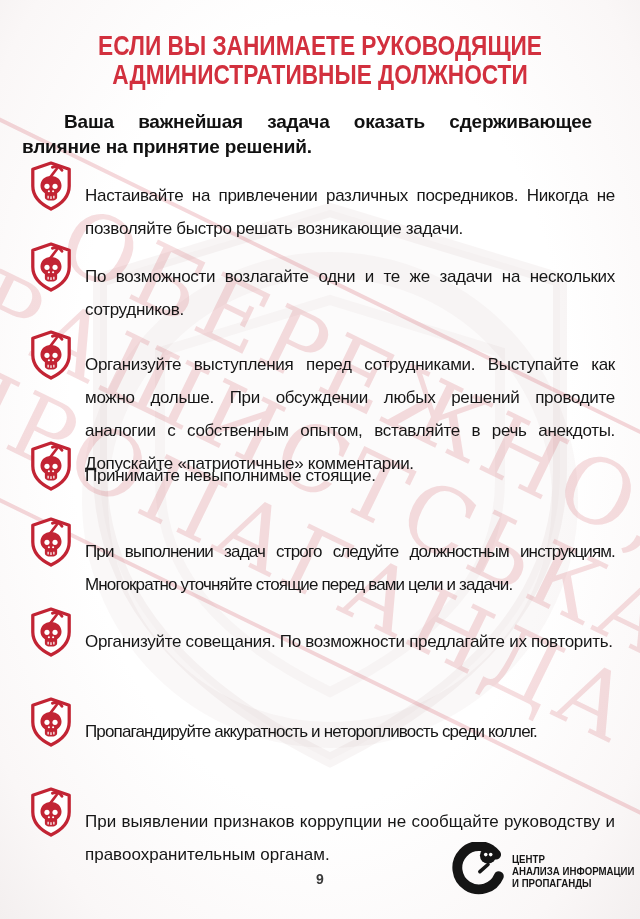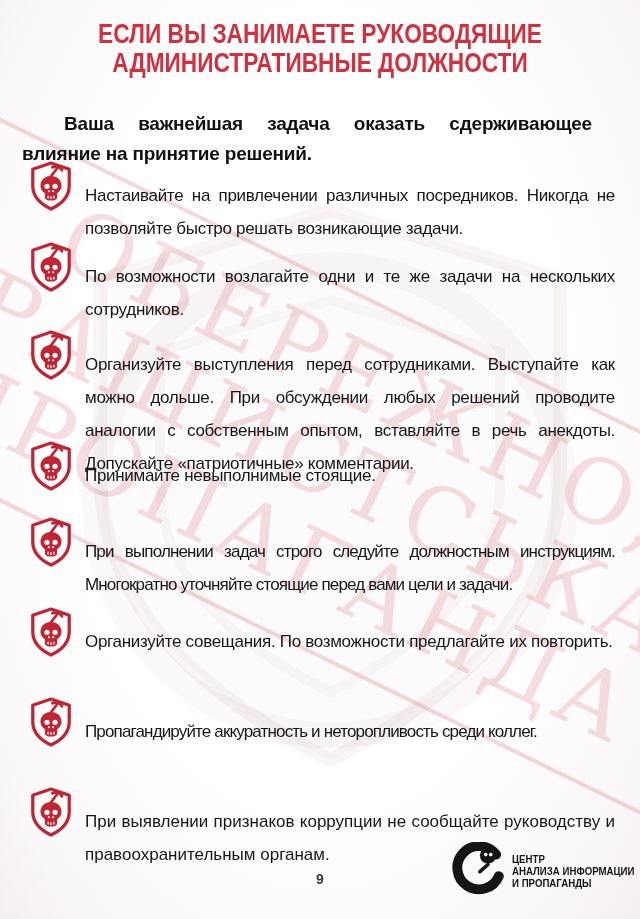--- a/index.html
+++ b/index.html
@@ -20,29 +20,29 @@
     font-family:"DejaVu Serif", serif;
     font-size:90px;line-height:1.05;letter-spacing:6px;
     color:rgba(203,62,74,0.17);
     border:4px solid rgba(203,62,74,0.20);
     border-radius:48px;
     padding:24px 0 30px 0;
     pointer-events:none;
     white-space:nowrap;
   }
   
-  .title{position:absolute;top:20px;left:0;right:0;text-align:center;color:#d2303e;}
+  .title{position:absolute;top:32px;left:0;right:0;text-align:center;color:#d2303e;}
   .title-line{
     font-weight:800;font-size:27px;line-height:29px;letter-spacing:0;
     transform:scaleX(0.84);transform-origin:50% 50%;white-space:nowrap;
   }
   
   .intro{
     position:absolute;top:90px;left:22px;width:570px;
-    font-weight:700;font-size:19px;line-height:30px;color:#111;
+    font-weight:700;font-size:19px;line-height:25px;color:#111;
     text-indent:42px;text-align:justify;letter-spacing:-0.2px;
   }
   
   .row{position:absolute;left:28px;width:586px;}
   .row .icon{position:absolute;left:0;top:0;width:46px;height:52px;}
   .row .txt{
     position:absolute;left:57px;top:1px;width:530px;
     font-weight:400;font-size:17px;line-height:33px;color:#161616;
     text-align:justify;letter-spacing:-0.3px;
   }

